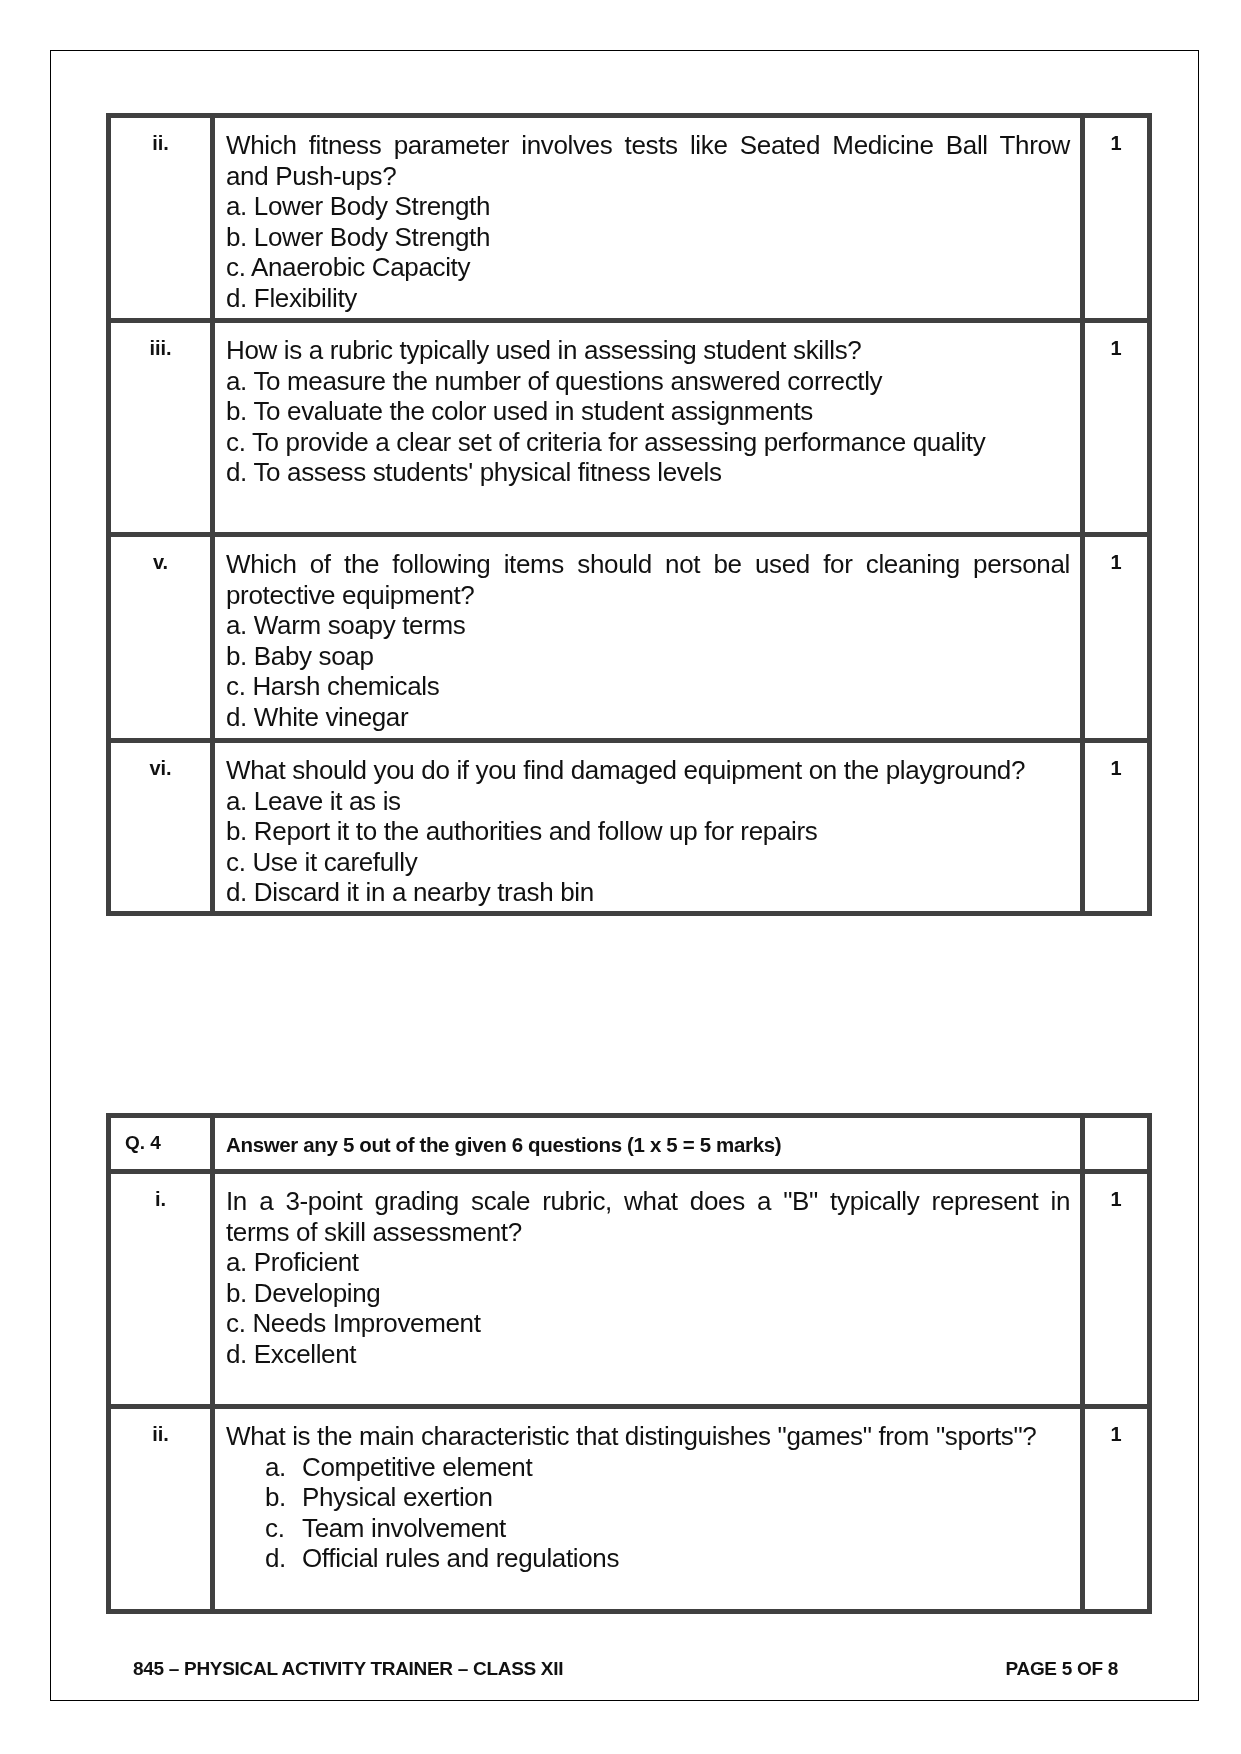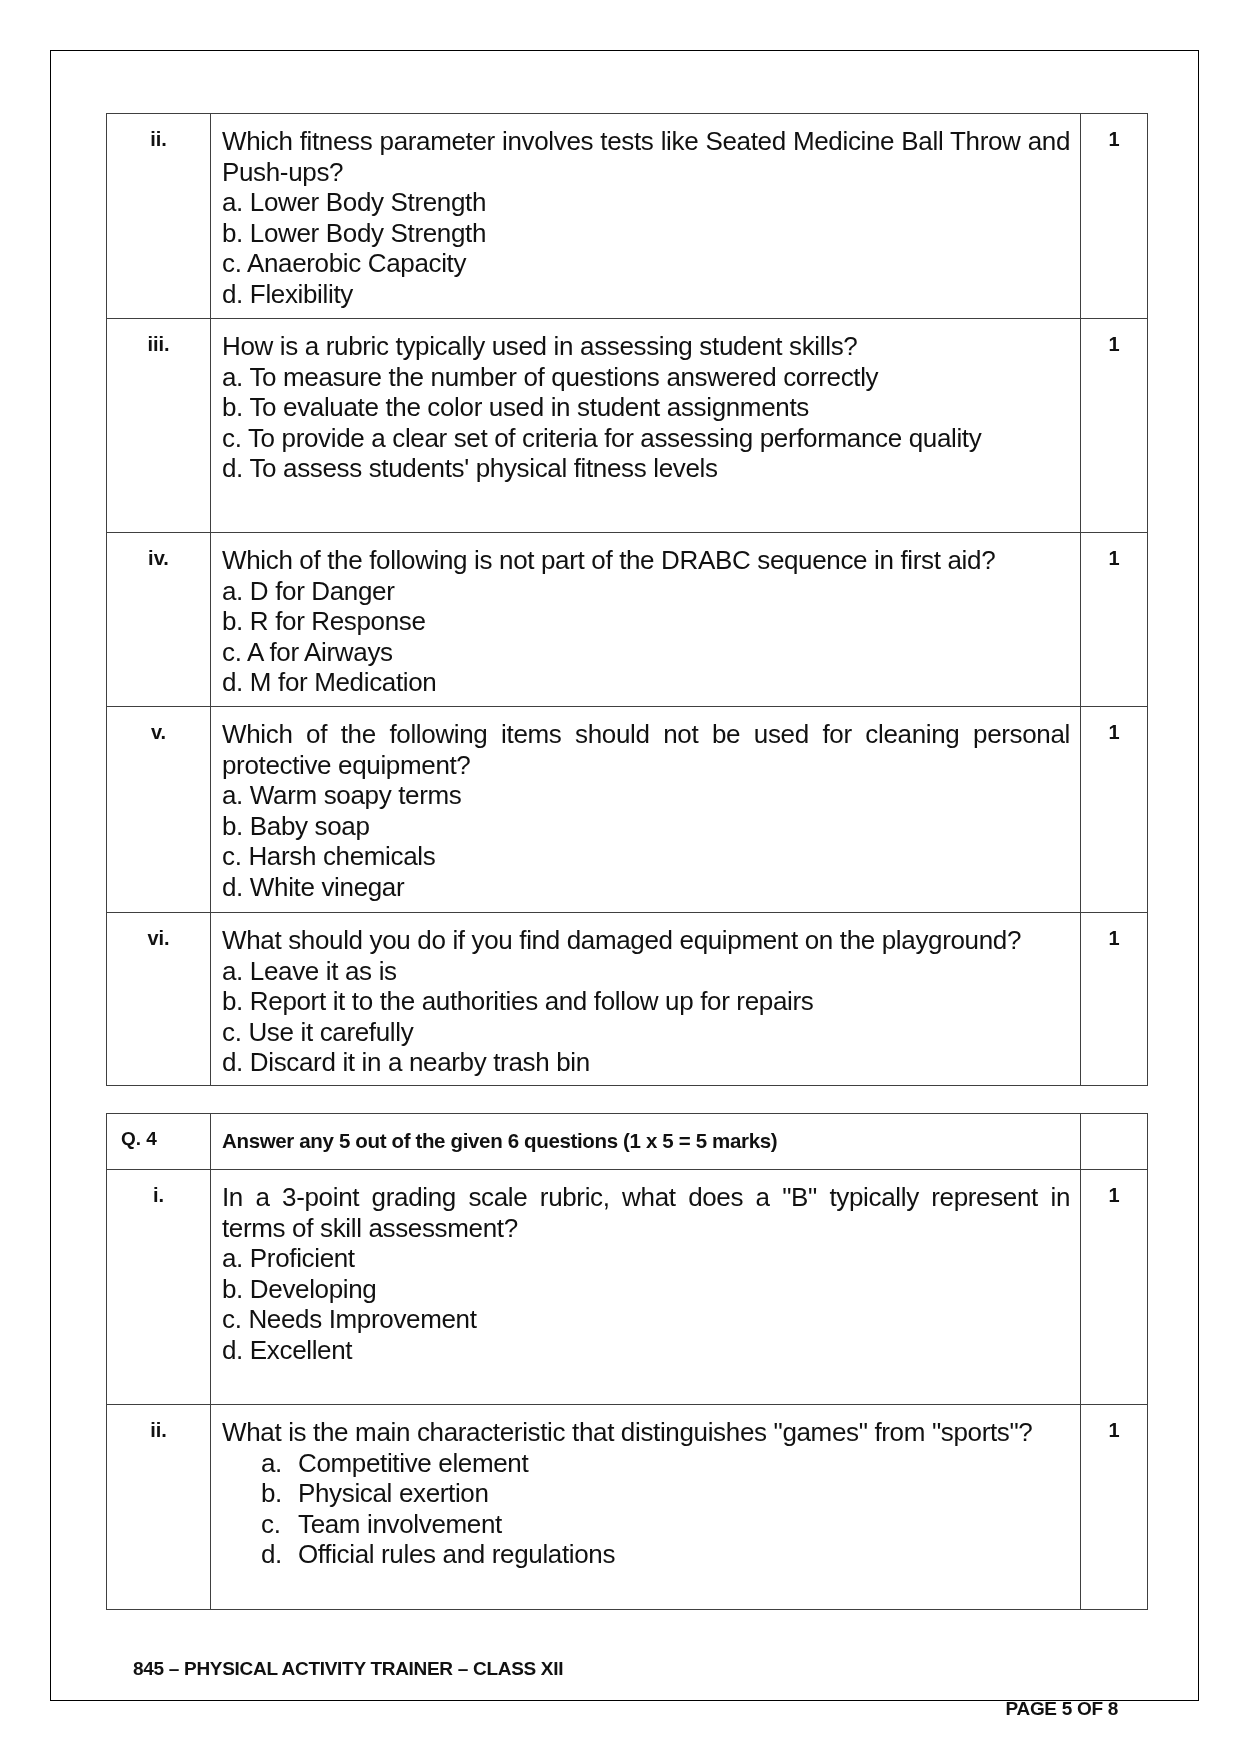--- a/index.html
+++ b/index.html
@@ -2,38 +2,38 @@
 <html><head>
 <meta charset="utf-8">
 <style>
   html, body { margin: 0; padding: 0; background: #ffffff; }
   body { width: 1241px; height: 1754px; position: relative; overflow: hidden;
          font-family: "Liberation Sans", sans-serif; color: #111111; }
   .page-border { position: absolute; left: 50px; top: 50px; width: 1149px; height: 1651px;
                  border: 1.5px solid #000; box-sizing: border-box; }
   table.qtable { position: absolute; left: 106px; width: 1041px; border-collapse: collapse;
                  table-layout: fixed; }
-  table.qtable td { border: 1px solid #404040; vertical-align: top; padding: 0; }
+  table.qtable td { border: 5px solid #404040; vertical-align: top; padding: 0; }
   table.qtable tr { }
   .num { width: 103px; text-align: center; font-weight: bold; font-size: 20px;
          padding-top: 14px !important; }
   .marks { width: 65px; text-align: center; font-weight: bold; font-size: 20px;
            padding-top: 14px !important; }
   .qcell { padding: 12px 10px 0 11px !important; font-size: 26px; line-height: 30.5px;
            letter-spacing: -0.35px; }
   .qtext { text-align: justify; text-align-last: left; }
   .opt { white-space: nowrap; }
   .opt-indent { padding-left: 39px; display: flex; }
   .opt-indent .lbl { width: 37px; display: inline-block; }
   .hdr-num { text-align: left; padding-left: 14px !important; font-size: 19px; }
   .hdr-text { font-weight: bold; font-size: 20.5px; padding-top: 12px !important; }
   .footer { position: absolute; top: 1658px; font-weight: bold; font-size: 19px;
             letter-spacing: -0.3px; }
   .footer-left { left: 133px; text-align: right; }
-  .footer-right { right: 123px; margin-top: 40px; }
+  .footer-right { right: 123px; }
 </style>
 </head>
 <body>
 
 <div class="page-border"></div>
 
 <table class="qtable" style="top:113px;">
   <colgroup>
       <col style="width:104px">
       <col style="width:870px">
@@ -52,31 +52,20 @@
     <td class="marks">1</td>
   </tr>
   <tr style="height:214px">
     <td class="num">iii.</td>
     <td class="qcell">
       <div class="qtext">How is a rubric typically used in assessing student skills?</div>
       <div class="opt">a. To measure the number of questions answered correctly</div>
       <div class="opt">b. To evaluate the color used in student assignments</div>
       <div class="opt">c. To provide a clear set of criteria for assessing performance quality</div>
       <div class="opt">d. To assess students' physical fitness levels</div>
-    </td>
-    <td class="marks">1</td>
-  </tr>
-  <tr style="height:174px">
-    <td class="num">iv.</td>
-    <td class="qcell">
-      <div class="qtext">Which of the following is not part of the DRABC sequence in first aid?</div>
-      <div class="opt">a. D for Danger</div>
-      <div class="opt">b. R for Response</div>
-      <div class="opt">c. A for Airways</div>
-      <div class="opt">d. M for Medication</div>
     </td>
     <td class="marks">1</td>
   </tr>
   <tr style="height:206px">
     <td class="num">v.</td>
     <td class="qcell">
       <div class="qtext">Which of the following items should not be used for cleaning personal protective equipment?</div>
       <div class="opt">a. Warm soapy terms</div>
       <div class="opt">b. Baby soap</div>
       <div class="opt">c. Harsh chemicals</div>

